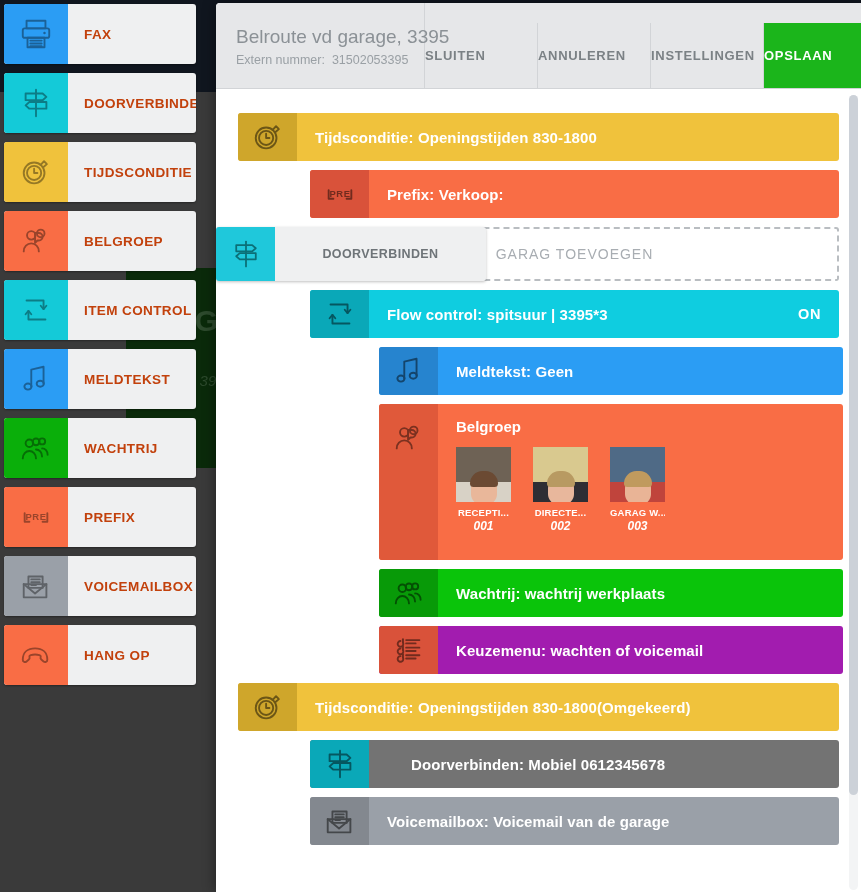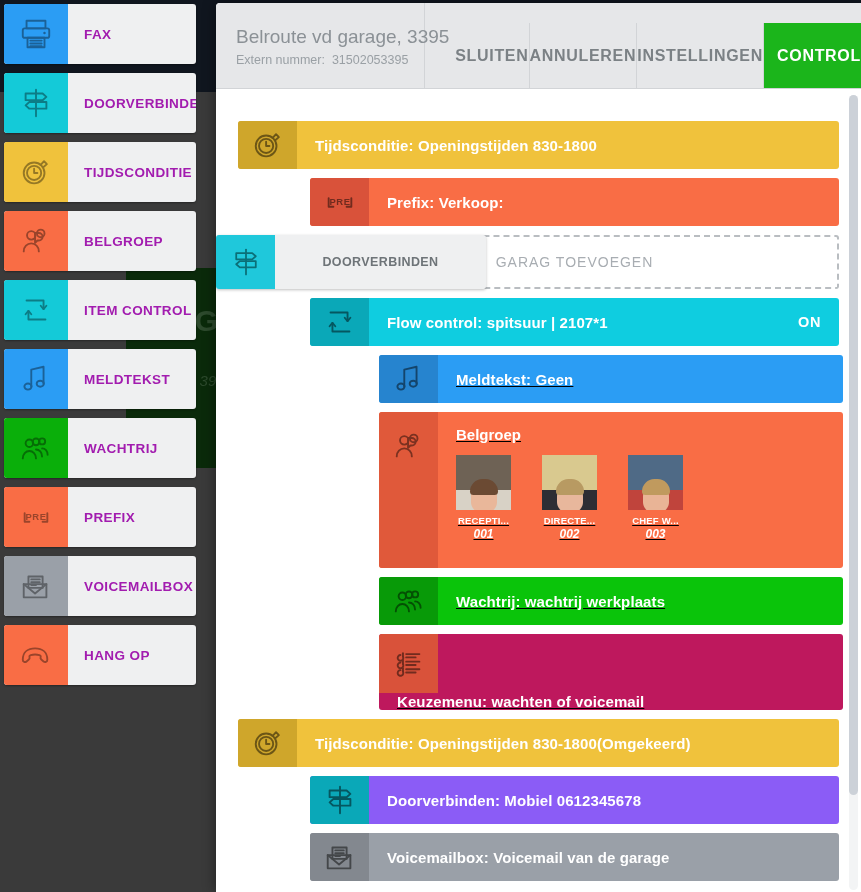--- a/index.html
+++ b/index.html
@@ -45,54 +45,54 @@
     display:flex; align-items:stretch; height:60px; margin-bottom:9px;
     background:#eff0f1; border-radius:3px;
     box-shadow:0 1px 2px rgba(0,0,0,.35);
     overflow:hidden; cursor:move;
   }
   .pal-ico {
     width:64px; flex:0 0 64px; display:flex; align-items:center; justify-content:center;
   }
   .pal-label {
     flex:1; display:flex; align-items:center; padding-left:16px;
-    font-size:13.5px; font-weight:bold; color:#a21caf; letter-spacing:.4px;
+    font-size:13.5px; font-weight:bold; color:#c2410c; letter-spacing:.4px;
     white-space:nowrap;
   }
 
   
   #panel {
     position:absolute; left:216px; top:3px; width:645px; height:889px;
     background:#ffffff; border-radius:4px 0 0 0;
     box-shadow:0 0 14px rgba(0,0,0,.45);
     overflow:hidden; z-index:30;
   }
   #panel-header {
     display:flex; height:86px; background:#e6e7e9; border-bottom:1px solid #d2d4d7;
   }
   #hdr-title-wrap {
     width:209px; flex:0 0 209px; padding:22px 10px 0 20px;
     border-right:1px solid #d2d4d7;
   }
   #hdr-title { font-size:19px; color:#8b9196; line-height:24px; white-space:nowrap; }
   #hdr-sub { font-size:12.5px; color:#9aa0a5; margin-top:4px; white-space:nowrap; }
   .hdr-btn {
-    flex:1; display:flex; align-items:center; justify-content:flex-end;
-    font-size:16px; font-weight:bold; color:#7b8185; letter-spacing:.7px;
+    flex:1; display:flex; align-items:center; justify-content:flex-start;
+    font-size:13px; font-weight:bold; color:#7b8185; letter-spacing:.7px;
     border-right:1px solid #d2d4d7; cursor:pointer; user-select:none;margin-top:20px;
   }
   .hdr-btn.primary {
     background:#1bb51b; color:#fff; border-right:none;
     flex:0 0 97px;
   }
 
   
   #flow-scroll {
     position:relative; height:803px; overflow:hidden; background:#fff;
-    padding-top:32px;
+    padding-top:24px;
     border-radius:13px;
   }
   #flow-list { position:relative; }
   .row {
     display:flex; align-items:stretch; margin-bottom:9px; border-radius:3px;
     overflow:hidden; min-height:48px; cursor:pointer;
   }
   .row-ico { width:59px; flex:0 0 59px; display:flex; align-items:center; justify-content:center; }
   .row-body {
     flex:1; display:flex; align-items:center; padding:0 18px;
@@ -121,40 +121,40 @@
     flex:1; margin-left:94px; border:2px dashed #b9bdc1; border-radius:3px;
     display:flex; align-items:center; justify-content:center;
     font-size:14px; color:#a8adb2; letter-spacing:1px; min-height:50px;
   }
 
   
   .row.tall { min-height:156px; align-items:stretch; }
   .row.tall .row-ico { align-items:flex-start; padding-top:17px; }
   .belgroep-body { flex:1; padding:14px 18px 16px 18px; }
   .belgroep-title { font-size:15px; font-weight:bold; color:#fff; margin-bottom:12px; }
-  .members { display:flex; gap:31px; }
+  .members { display:flex; gap:22px; }
   .member { width:55px; text-align:center; }
   .mem-photo { width:55px; height:55px; background:#6b6258; display:block; position:relative; overflow:hidden; }
   .mem-name { font-size:9.5px; font-weight:bold; color:#fff; margin-top:5px; letter-spacing:.2px; white-space:nowrap; overflow:hidden; }
   .mem-ext { font-size:12px; font-weight:bold; font-style:italic; color:#fff; margin-top:1px; }
 
   
   #sb-track {
     position:absolute; right:3px; top:92px; width:9px; height:795px;
     background:#f3f4f5; border-radius:5px; z-index:35;
   }
   #sb-thumb {
     position:absolute; left:0; top:0; width:9px; height:700px;
     background:#ccd1d8; border-radius:5px;
   }
 
   
   .ind0 { margin-left:22px; margin-right:22px; }
   .ind1 { margin-left:94px; margin-right:22px; }
-  .ind2 { margin-left:163px; margin-right:18px;text-decoration:underline; }
+  .ind2 { margin-left:163px; margin-right:18px; }
   .ind0d { margin-left:0px; margin-right:22px; }
 
   svg { display:block; }
 </style>
 </head>
 <body>
 
 <div id="bg-layer">
   <div id="bg-topbar">
     <div id="bg-topbar-text">en</div>
@@ -287,21 +287,21 @@
         <div class="hdr-btn">
           <span>SLUITEN</span>
         </div>
         <div class="hdr-btn">
           <span>ANNULEREN</span>
         </div>
         <div class="hdr-btn">
           <span>INSTELLINGEN</span>
         </div>
         <div class="hdr-btn primary">
-          <span>CONTROL</span>
+          <span>OPSLAAN</span>
         </div>
       </div>
   </div>
 
   <div id="flow-scroll">
     <div id="flow-list">
         <div class="row ind0" style="background: rgb(240, 194, 60);">
           <div class="row-ico" style="background:#cfa62b">
             <svg width="34" height="34" viewBox="0 0 36 36">
               <circle cx="16" cy="19" r="11" style="fill:none;stroke:#6c5616;stroke-width:2;stroke-linecap:round;stroke-linejoin:round"></circle>
@@ -341,21 +341,21 @@
         <div class="row ind1" style="background: rgb(15, 205, 224);">
           <div class="row-ico" style="background:#0aa8b8">
             <svg width="34" height="34" viewBox="0 0 36 36">
               <path d="M8 8h18v9" style="fill:none;stroke:#055760;stroke-width:2;stroke-linecap:round;stroke-linejoin:round"></path>
               <path d="M26 17l-3-3.5M26 17l3-3.5" style="fill:none;stroke:#055760;stroke-width:2;stroke-linecap:round;stroke-linejoin:round"></path>
               <path d="M28 28H10v-9" style="fill:none;stroke:#055760;stroke-width:2;stroke-linecap:round;stroke-linejoin:round"></path>
               <path d="M10 19l-3 3.5M10 19l3 3.5" style="fill:none;stroke:#055760;stroke-width:2;stroke-linecap:round;stroke-linejoin:round"></path>
             </svg>
           </div>
           <div class="row-body">
-            <span>Flow control: spitsuur | 2107*1</span>
+            <span>Flow control: spitsuur | 3395*3</span>
             <span class="row-on">ON</span>
           </div>
         </div>
         <div class="row ind2" style="background: rgb(43, 157, 244);">
           <div class="row-ico" style="background:#2684cf">
             <svg width="34" height="34" viewBox="0 0 36 36">
               <path d="M13 26V8l13-3v18" style="fill:none;stroke:#14456c;stroke-width:2;stroke-linecap:round;stroke-linejoin:round"></path>
               <ellipse cx="9.5" cy="26" rx="3.8" ry="3.2" style="fill:none;stroke:#14456c;stroke-width:2;stroke-linecap:round;stroke-linejoin:round"></ellipse>
               <ellipse cx="22.5" cy="23" rx="3.8" ry="3.2" style="fill:none;stroke:#14456c;stroke-width:2;stroke-linecap:round;stroke-linejoin:round"></ellipse>
             </svg>
@@ -393,42 +393,42 @@
                 </span>
                 <div class="mem-name">DIRECTE...</div>
                 <div class="mem-ext">002</div>
               </div>
               <div class="member">
                 <span class="mem-photo" style="background:#4f6a86">
                   <span style="position:absolute;left:0;bottom:0;width:100%;height:20px;background:#c0443c"></span>
                   <span style="position:absolute;left:50%;top:28px;transform:translateX(-50%);width:26px;height:30px;border-radius:13px 13px 11px 11px;background:#e9b496"></span>
                   <span style="position:absolute;left:50%;top:24px;transform:translateX(-50%);width:28px;height:16px;border-radius:14px 14px 4px 4px;background:#c09a5e"></span>
                 </span>
-                <div class="mem-name">CHEF W...</div>
+                <div class="mem-name">GARAG W...</div>
                 <div class="mem-ext">003</div>
               </div>
             </div>
           </div>
         </div>
         <div class="row ind2" style="background: rgb(10, 196, 10);">
           <div class="row-ico" style="background:#089a08">
             <svg width="34" height="34" viewBox="0 0 36 36">
               <circle cx="11" cy="13" r="4" style="fill:none;stroke:#045004;stroke-width:2;stroke-linecap:round;stroke-linejoin:round"></circle>
               <path d="M4 29c0-4.6 3.2-7.8 7-7.8s7 3.2 7 7.8" style="fill:none;stroke:#045004;stroke-width:2;stroke-linecap:round;stroke-linejoin:round"></path>
               <circle cx="18" cy="11.5" r="3.6" style="fill:none;stroke:#045004;stroke-width:2;stroke-linecap:round;stroke-linejoin:round"></circle>
               <path d="M18 19.6c3.5 0 6.4 3 6.4 7.4" style="fill:none;stroke:#045004;stroke-width:2;stroke-linecap:round;stroke-linejoin:round"></path>
               <circle cx="24.5" cy="11" r="3.2" style="fill:none;stroke:#045004;stroke-width:2;stroke-linecap:round;stroke-linejoin:round"></circle>
               <path d="M24.5 18.4c3.2 0 5.8 2.8 5.8 6.8" style="fill:none;stroke:#045004;stroke-width:2;stroke-linecap:round;stroke-linejoin:round"></path>
             </svg>
           </div>
           <div class="row-body">
             <span>Wachtrij: wachtrij werkplaats</span>
           </div>
         </div>
-        <div class="row ind2" style="background: #be185d; flex-direction: column;">
+        <div class="row ind2" style="background: #a21caf;">
           <div class="row-ico" style="background:#d9523a">
             <svg width="34" height="34" viewBox="0 0 36 36">
               <path d="M9 8.5a3 3 0 1 0 2.6 1.5" style="fill:none;stroke:#712b1e;stroke-width:2;stroke-linecap:round;stroke-linejoin:round"></path>
               <path d="M11.6 6.5v3.5" style="fill:none;stroke:#712b1e;stroke-width:2;stroke-linecap:round;stroke-linejoin:round"></path>
               <path d="M15 7.5h14M15 11h10" style="fill:none;stroke:#712b1e;stroke-width:2;stroke-linecap:round;stroke-linejoin:round"></path>
               <path d="M9 16.5a3 3 0 1 0 2.6 1.5" style="fill:none;stroke:#712b1e;stroke-width:2;stroke-linecap:round;stroke-linejoin:round"></path>
               <path d="M11.6 14.5v3.5" style="fill:none;stroke:#712b1e;stroke-width:2;stroke-linecap:round;stroke-linejoin:round"></path>
               <path d="M15 15.5h14M15 19h10" style="fill:none;stroke:#712b1e;stroke-width:2;stroke-linecap:round;stroke-linejoin:round"></path>
               <path d="M9 24.5a3 3 0 1 0 2.6 1.5" style="fill:none;stroke:#712b1e;stroke-width:2;stroke-linecap:round;stroke-linejoin:round"></path>
               <path d="M11.6 22.5v3.5" style="fill:none;stroke:#712b1e;stroke-width:2;stroke-linecap:round;stroke-linejoin:round"></path>
@@ -445,21 +445,21 @@
               <circle cx="16" cy="19" r="11" style="fill:none;stroke:#6c5616;stroke-width:2;stroke-linecap:round;stroke-linejoin:round"></circle>
               <circle cx="16" cy="19" r="7.5" style="fill:none;stroke:#6c5616;stroke-width:2;stroke-linecap:round;stroke-linejoin:round"></circle>
               <path d="M16 14.5V19h3.5" style="fill:none;stroke:#6c5616;stroke-width:2;stroke-linecap:round;stroke-linejoin:round"></path>
               <path d="M23 10.5l3.5-4 3 3.2-3.8 3.3" style="fill:none;stroke:#6c5616;stroke-width:2;stroke-linecap:round;stroke-linejoin:round"></path>
             </svg>
           </div>
           <div class="row-body">
             <span>Tijdsconditie: Openingstijden 830-1800(Omgekeerd)</span>
           </div>
         </div>
-        <div class="row ind1" style="background: #8b5cf6;">
+        <div class="row ind1" style="background: #737373; gap: 24px;">
           <div class="row-ico" style="background:#0aa8b8">
             <svg width="34" height="34" viewBox="0 0 36 36">
               <path d="M18 4v28" style="fill:none;stroke:#055760;stroke-width:2;stroke-linecap:round;stroke-linejoin:round"></path>
               <path d="M7 8h18l4 3.5-4 3.5H7z" style="fill:none;stroke:#055760;stroke-width:2;stroke-linecap:round;stroke-linejoin:round"></path>
               <path d="M29 17H11l-4 3.5 4 3.5h18z" style="fill:none;stroke:#055760;stroke-width:2;stroke-linecap:round;stroke-linejoin:round"></path>
             </svg>
           </div>
           <div class="row-body">
             <span>Doorverbinden: Mobiel 0612345678</span>
           </div>

